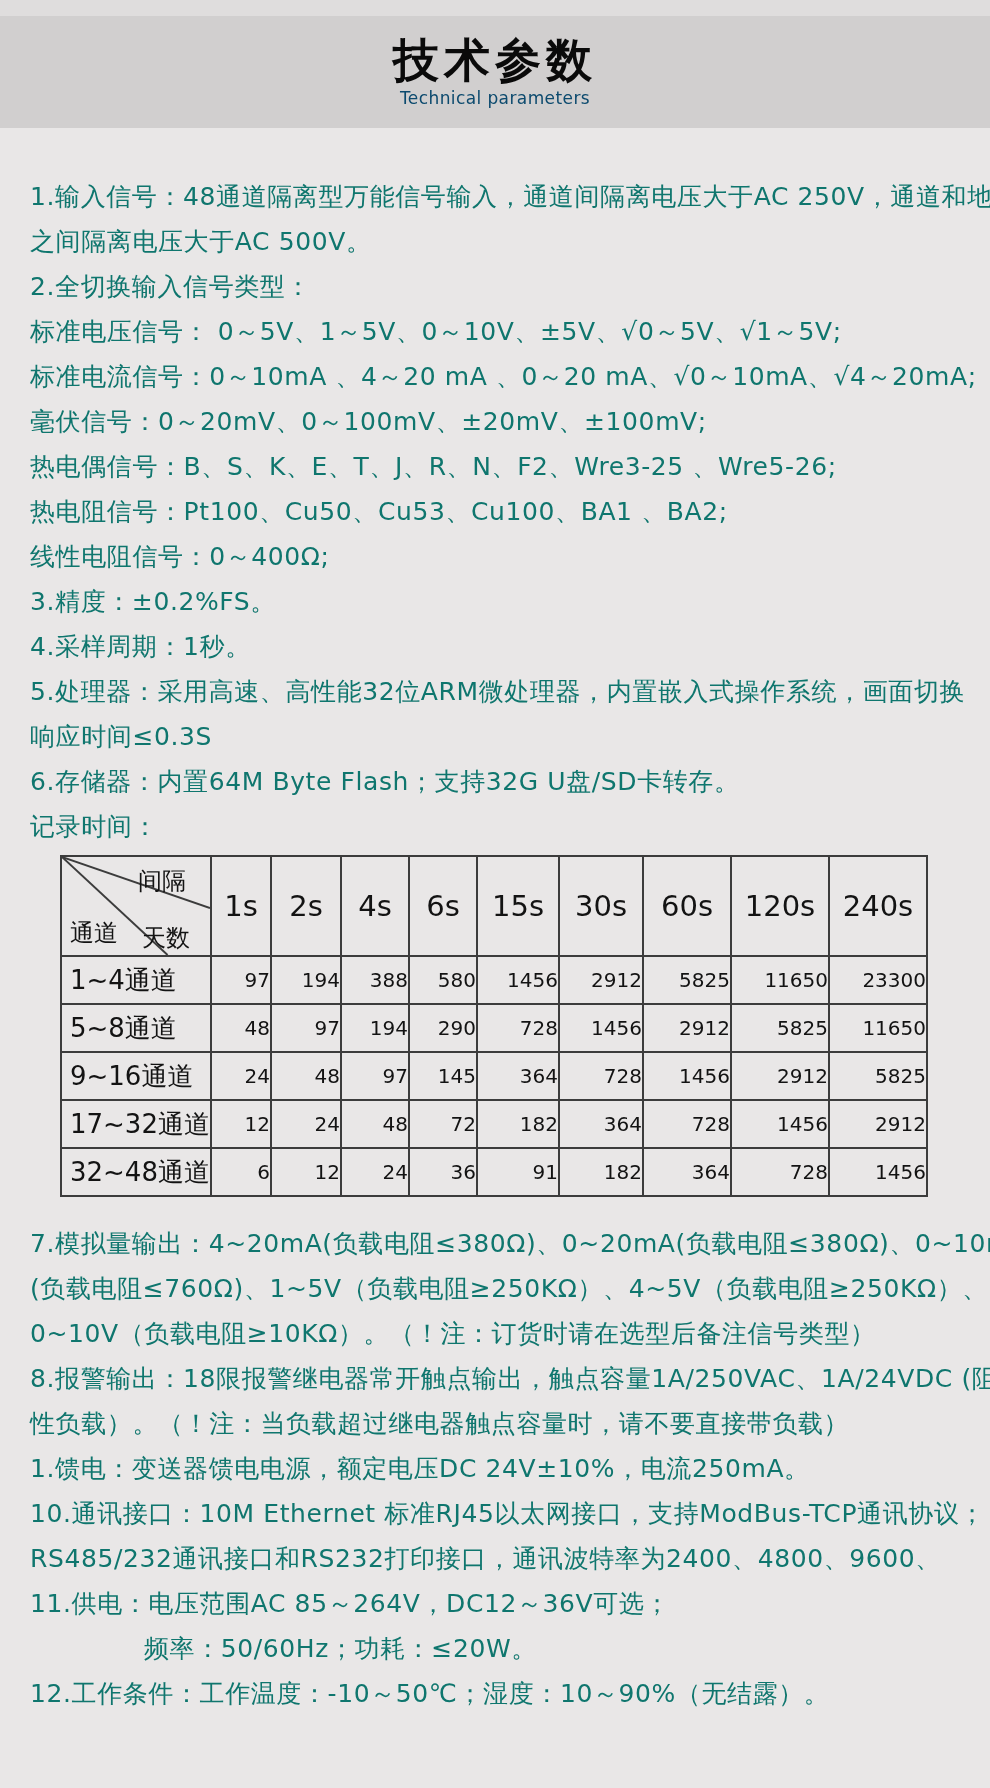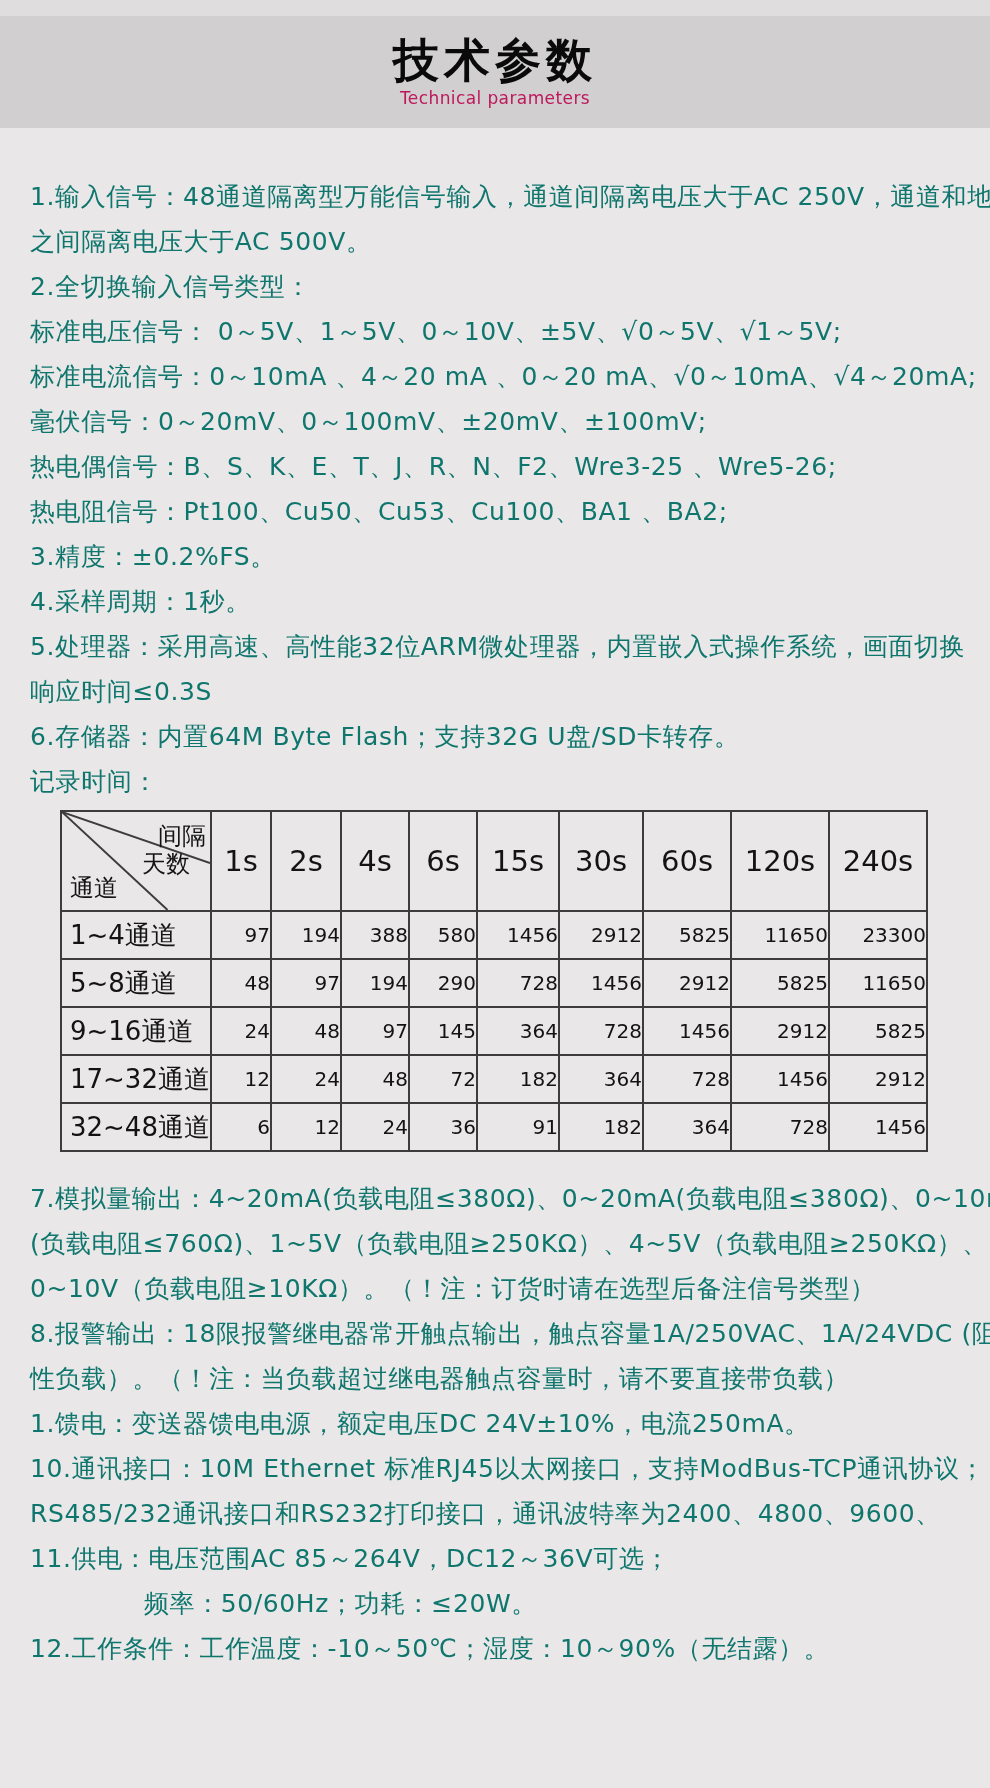--- a/index.html
+++ b/index.html
@@ -13,39 +13,39 @@
   }
   .top-strip { height: 16px; background: #dfdddd; }
   .banner {
     height: 112px; background: #d1cfcf;
     display: flex; flex-direction: column; align-items: center; justify-content: center;
   }
   .banner-title {
     font-size: 46px; font-weight: 700; letter-spacing: 5px;
     color: #0a0a0a; line-height: 1.08;
   }
-  .banner-sub { font-size: 17px; color: #be185d; letter-spacing: 0.4px; margin-top: 2px; }
+  .banner-sub { font-size: 17px; color: #0c4a6e; letter-spacing: 0.4px; margin-top: 2px; }
   .content { padding: 46px 22px 0 30px; }
   .spec-line {
     font-size: 25px; line-height: 45px; font-weight: 500;
     white-space: nowrap; letter-spacing: 0.6px; color: #0f766e;
   }
   .spec-line.indent { padding-left: 114px; }
 
   table.rec {
     border-collapse: collapse; table-layout: fixed;
     width: 868px; margin: 6px 0 24px 30px;
   }
   .rec th, .rec td { border: 2px solid #3c3c3c; font-weight: 400; color: #131313; padding: 0; }
   .rec thead th { height: 100px; font-size: 29px; text-align: center; }
   .corner { position: relative; }
   .corner svg { position: absolute; left: 0; top: 0; width: 100%; height: 100%; display: block; }
   .corner .lbl { position: absolute; font-size: 24px; font-weight: 500; }
-  .lbl-interval { top: 8px; right: 4px; }
-  .lbl-days { top: 36px; left: 80px; }
+  .lbl-interval { top: 8px; right: 24px; }
+  .lbl-days { top: 65px; left: 80px; }
   .lbl-channel { top: 60px; left: 8px; }
   .rec tbody td { height: 48px; font-size: 20px; text-align: right; }
   .rec tbody td.chan { text-align: left; padding-left: 8px; font-size: 26px; font-weight: 500; border-radius: 16px; }
 </style>
 </head>
 <body>
 
 <div class="top-strip"></div>
 
 <div class="banner">
@@ -57,20 +57,21 @@
 
   <div id="specs-top">
       <div class="spec-line">1.输入信号：48通道隔离型万能信号输入，通道间隔离电压大于AC 250V，通道和地</div>
       <div class="spec-line">之间隔离电压大于AC 500V。</div>
       <div class="spec-line">2.全切换输入信号类型：</div>
       <div class="spec-line">标准电压信号： 0～5V、1～5V、0～10V、±5V、√0～5V、√1～5V;</div>
       <div class="spec-line">标准电流信号：0～10mA 、4～20 mA 、0～20 mA、√0～10mA、√4～20mA;</div>
       <div class="spec-line">毫伏信号：0～20mV、0～100mV、±20mV、±100mV;</div>
       <div class="spec-line">热电偶信号：B、S、K、E、T、J、R、N、F2、Wre3-25 、Wre5-26;</div>
       <div class="spec-line">热电阻信号：Pt100、Cu50、Cu53、Cu100、BA1 、BA2;</div>
+      <div class="spec-line">线性电阻信号：0～400Ω;</div>
       <div class="spec-line">3.精度：±0.2%FS。</div>
       <div class="spec-line">4.采样周期：1秒。</div>
       <div class="spec-line">5.处理器：采用高速、高性能32位ARM微处理器，内置嵌入式操作系统，画面切换</div>
       <div class="spec-line">响应时间≤0.3S</div>
       <div class="spec-line">6.存储器：内置64M Byte Flash；支持32G U盘/SD卡转存。</div>
       <div class="spec-line">记录时间：</div>
     </div>
 
   <table class="rec">
     <colgroup>

